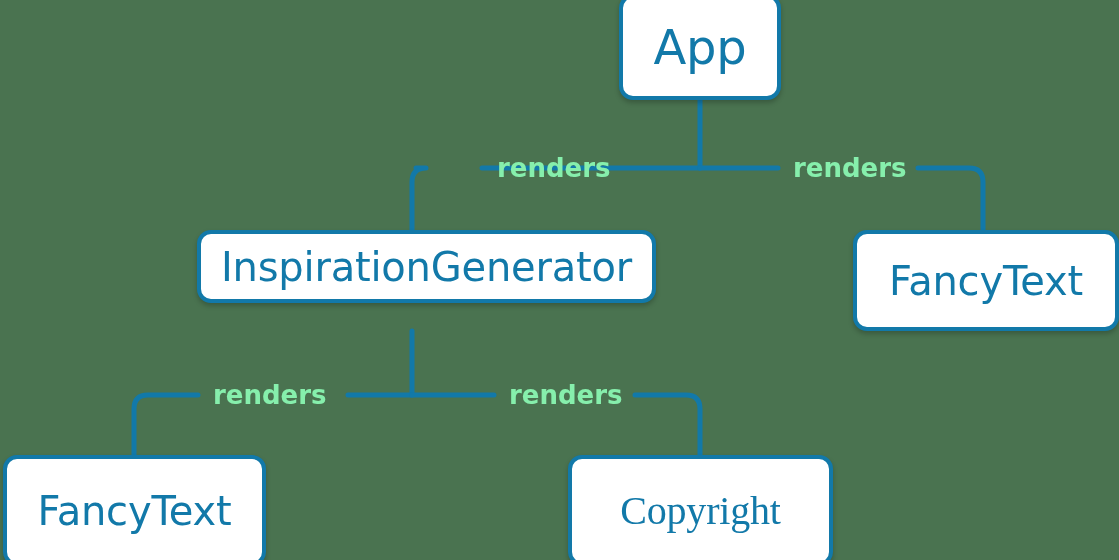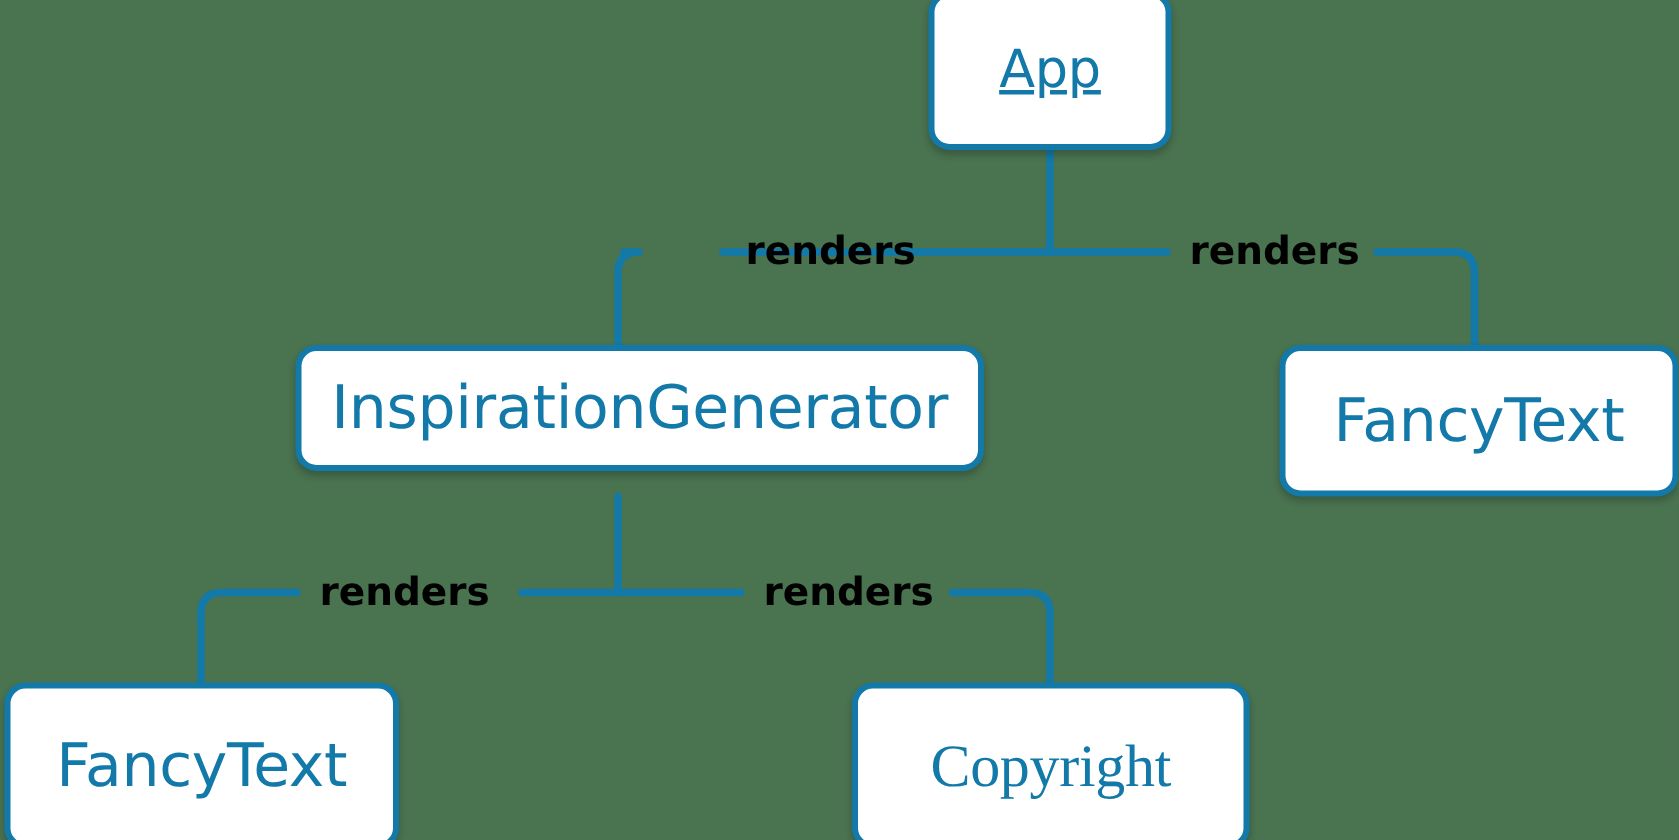--- a/index.html
+++ b/index.html
@@ -41,35 +41,35 @@
   .node-label {
     color: #1279a9;
     font-size: 40px;
     font-weight: 400;
     line-height: 1;
     white-space: nowrap;
     letter-spacing: -0.2px;
   }
   .edge-label {
     position: absolute;
-    color: #000000;
+    color: #86efac;
     font-size: 26px;
     font-weight: 600;
     line-height: 1;
     white-space: nowrap;
     letter-spacing: 0px;
   }
   
   #node-app        { left: 619px; top: -6px;  width: 162px; height: 106px; }
-  #node-inspgen    { left: 197px; top: 230px; width: 459px; height: 84px; text-align: center; }
+  #node-inspgen    { left: 197px; top: 230px; width: 459px; height: 73px; text-align: center; }
   #node-fancy-right{ left: 853px; top: 230px; width: 266px; height: 101px; }
   #node-fancy-left { left: 3px;   top: 455px; width: 263px; height: 111px; }
   #node-copyright  { left: 568px; top: 455px; width: 265px; height: 111px; }
 
-  #node-app .node-label         { font-size: 35px; text-decoration: underline; }
+  #node-app .node-label         { font-size: 48px; }
   #node-inspgen .node-label     { font-size: 40px; }
   #node-fancy-right .node-label { font-size: 40px; }
   #node-fancy-left .node-label  { font-size: 40px; }
   #node-copyright .node-label   { font-size: 40px; font-family: Liberation Serif, serif; }
 
   
   #edge-label-app-inspgen   { left: 497px; top: 155px; }
   #edge-label-app-fancy     { left: 793px; top: 155px; }
   #edge-label-insp-fancy    { left: 213px; top: 382px; }
   #edge-label-insp-copy     { left: 509px; top: 382px; }

